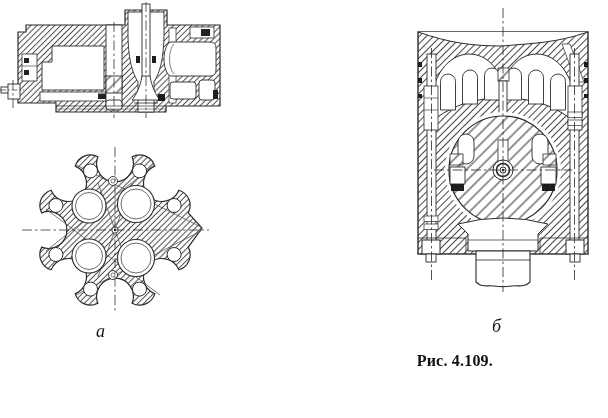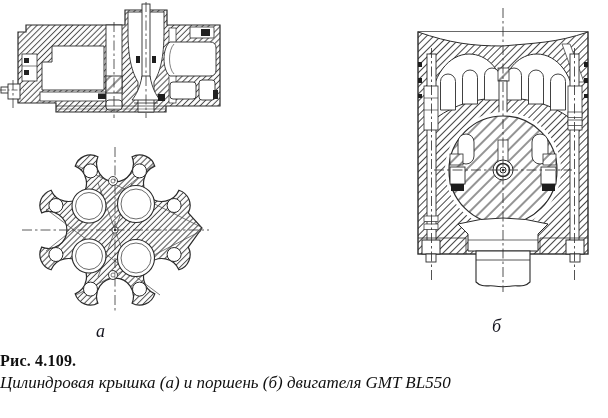--- a/index.html
+++ b/index.html
@@ -8,21 +8,21 @@
     background:#ffffff;overflow:hidden;
     font-family:"Liberation Serif","DejaVu Serif",serif;
   }
   .canvas-wrap{position:absolute;left:0;top:0;width:608px;height:345px;}
   .panel-label{
     position:absolute;font-style:italic;font-size:18px;color:#15151f;
     line-height:1;
   }
   .panel-label.a{left:96px;top:322px;}
   .panel-label.b{left:492px;top:317px;}
-  .caption{position:absolute;left:0;top:351px;width:493px;text-align:left;color:#101010;}
+  .caption{position:absolute;left:0;top:351px;width:493px;text-align:right;color:#101010;}
   .caption-title{font-weight:bold;font-size:16px;line-height:19px;letter-spacing:.2px;}
   .caption-text{font-style:italic;font-size:17px;line-height:22px;margin-top:2px;}
 </style>
 </head>
 <body>
 
 <div class="page">
 
   <div class="canvas-wrap">
   <svg width="608" height="345" viewBox="0 0 608 345">
@@ -251,16 +251,15 @@
       </g>
     </g>
   </svg>
   </div>
 
   <div class="panel-label a">а</div>
   <div class="panel-label b">б</div>
 
   <div class="caption">
     <div class="caption-title">Рис. 4.109.</div>
-    <div class="caption-text">Цилиндровая крышка (а) и поршень (б) двигателя GMT BL550</div>
   </div>
 
 </div>
 
 </body></html>

